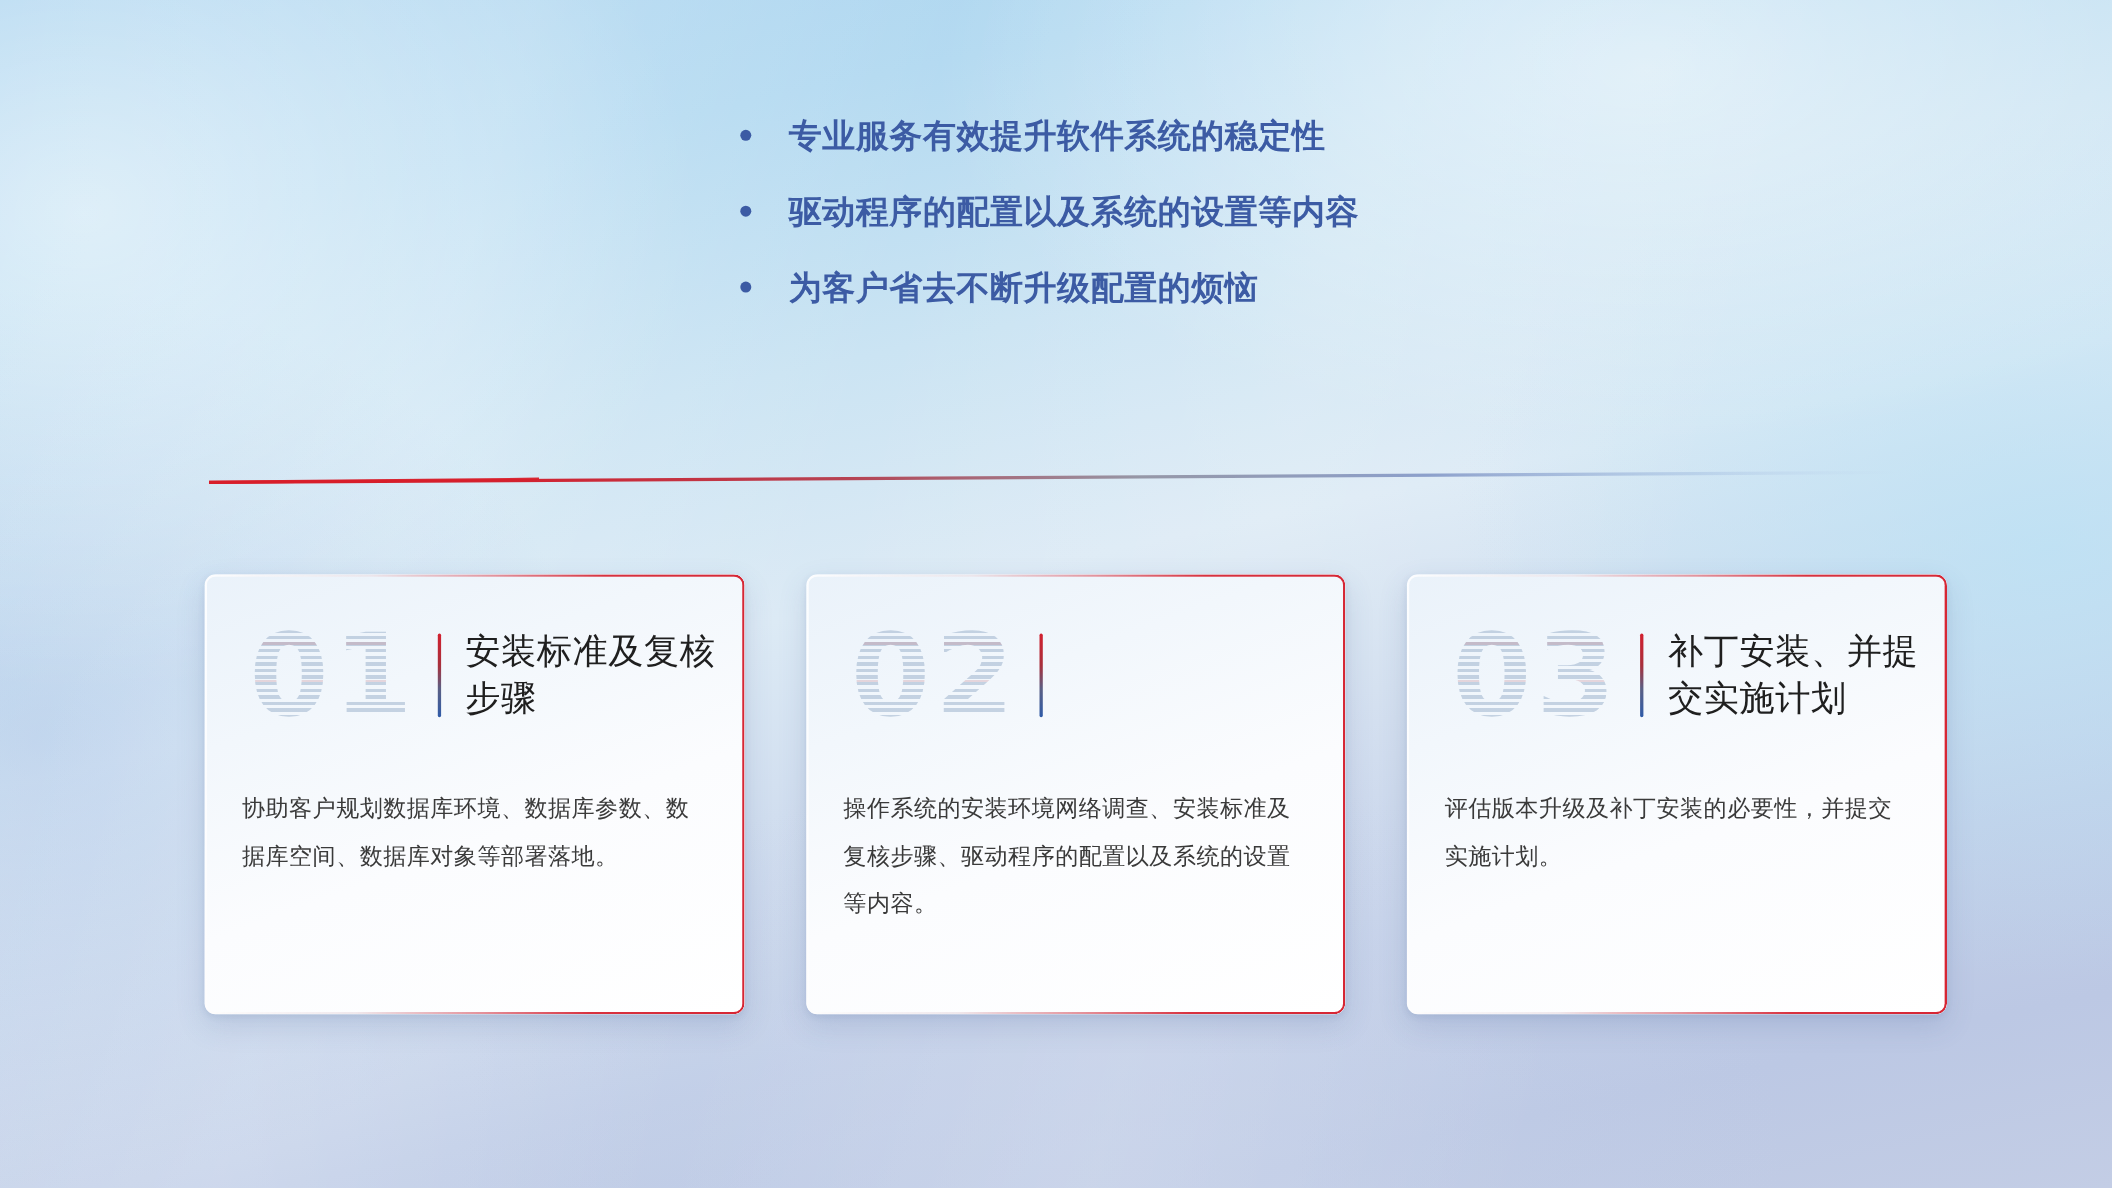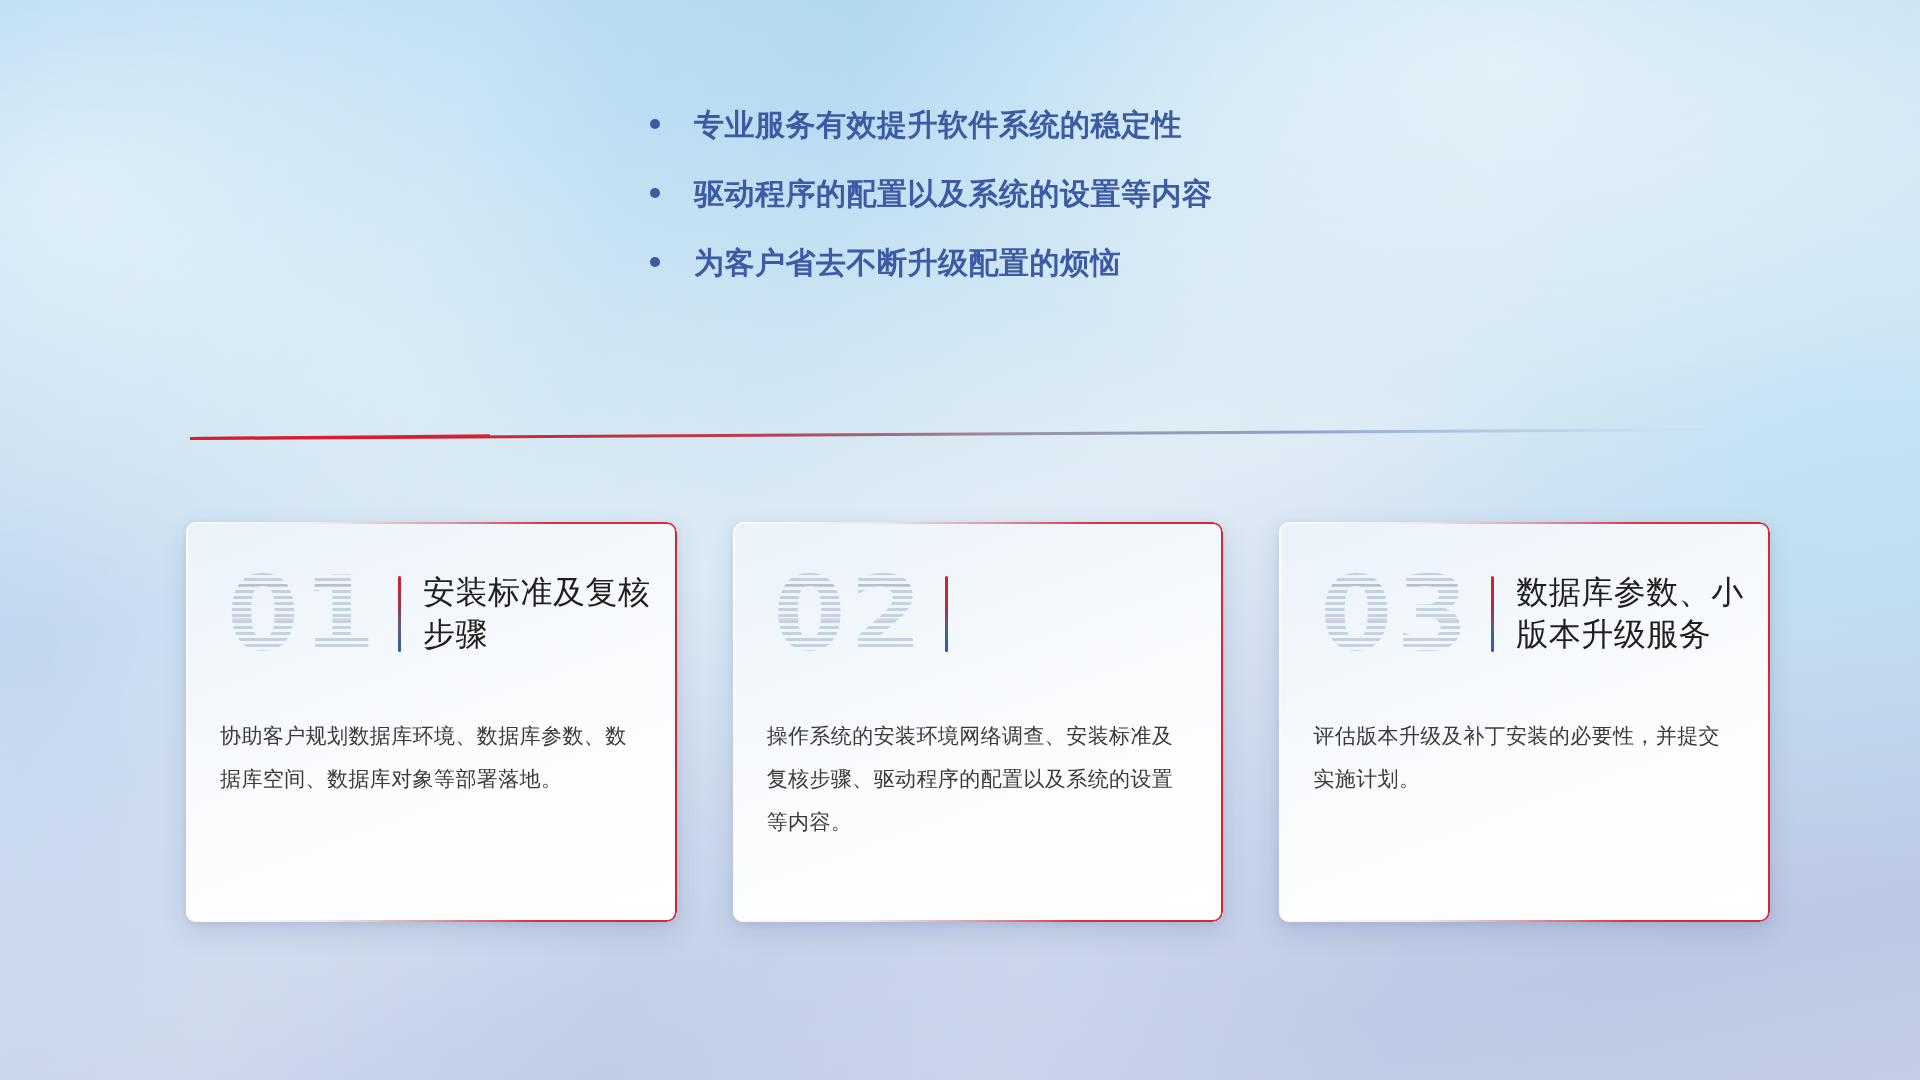--- a/index.html
+++ b/index.html
@@ -34,21 +34,21 @@
       rgba(255,255,255,0) 0%,
       rgba(255,255,255,.18) 22%,
       rgba(255,255,255,0) 40%,
       rgba(255,255,255,.14) 58%,
       rgba(255,255,255,0) 76%);
     pointer-events:none;
   }
 
   
   .bullets{
-    position:absolute; left:650px; top:108px;
+    position:absolute; left:673px; top:108px;
     z-index:4;
   }
   .bullet-row{
     display:flex; align-items:baseline;
     margin-bottom:36px;
   }
   .bullet-dot{
     width:10px; height:10px; border-radius:50%;
     background:#3c5ba4; flex:0 0 auto;
     margin-right:34px; position:relative; top:-6px;
@@ -221,20 +221,20 @@
     </div>
 
     <div class="card">
       <div class="card-frame"></div>
       <div class="card-head">
         <div class="watermark">
           <div class="num">03</div>
           <div class="num tint">03</div>
         </div>
         <div class="accent-bar"></div>
-        <div class="card-title">数据库参数、小版本升级服务</div>
+        <div class="card-title">补丁安装、并提交实施计划</div>
       </div>
       <div class="card-body">评估版本升级及补丁安装的必要性，并提交实施计划。</div>
     </div>
 
   </div>
 
 </div>
 
 </body></html>

